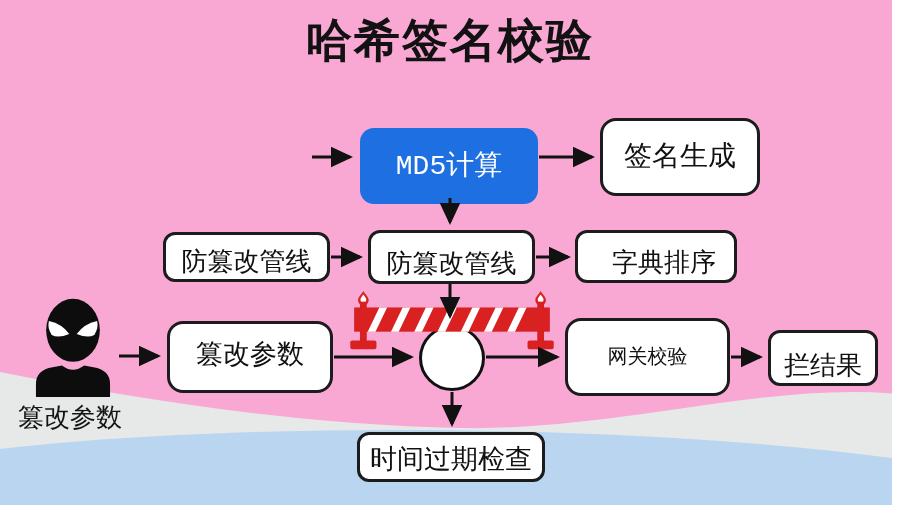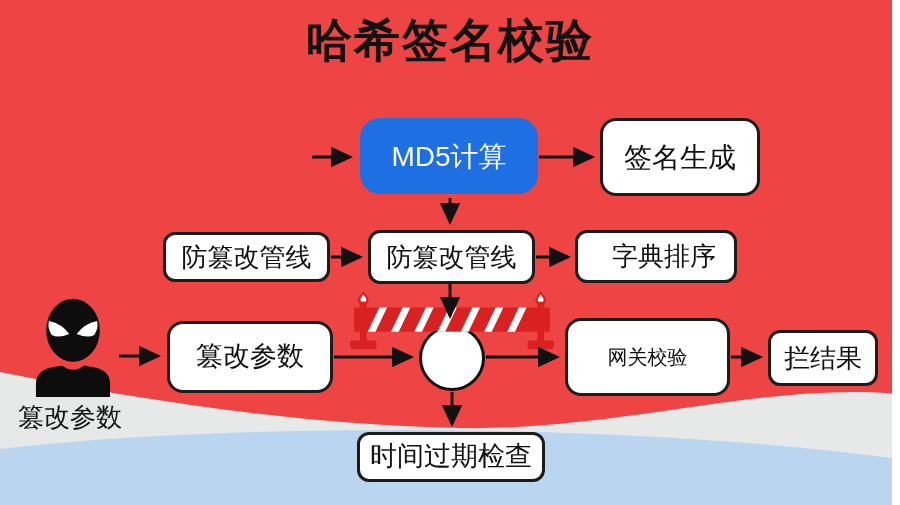--- a/index.html
+++ b/index.html
@@ -1,33 +1,33 @@
 <!DOCTYPE html>
 <html><head>
 <meta charset="utf-8">
 <style>
   html,body{margin:0;padding:0;}
   #stage{
     position:relative;width:892px;height:505px;overflow:hidden;
-    background:#ef4444;
-    font-family:Liberation Sans, sans-serif;
+    background:#f9a8d4;
+    font-family:Liberation Mono, monospace;
     color:#111;
   }
   .abs{position:absolute;}
   #title{
     left:0;top:10px;width:900px;text-align:center;
     font-size:46px;font-weight:900;letter-spacing:2px;color:#121212;
   }
   .node{
     position:absolute;display:flex;align-items:center;justify-content:center;
     background:#ffffff;border:3px solid #1c1c1c;border-radius:14px;
     text-align:center;line-height:1.25;box-sizing:border-box;
   }
   .node.big{font-size:27px;border-radius:16px;}
-  .node.mid{font-size:26px;border-radius:12px;border-width:3px;}
+  .node.mid{font-size:26px;border-radius:12px;border-width:3px;align-items:flex-end;}
   .node.blue{
     background:#1e6fe2;border:none;color:#ffffff;font-size:28px;font-weight:500;
   }
   #circle-junction{
     position:absolute;left:419px;top:325px;width:66px;height:66px;
     border:3px solid #111;border-radius:50%;background:#fff;box-sizing:border-box;
   }
   svg{display:block;}
   #arrow-layer{left:0;top:0;pointer-events:none;}
   #hacker-label{left:18px;top:400px;font-size:26px;font-weight:500;color:#141414;}
@@ -37,21 +37,21 @@
 
 <div id="stage">
 
   <svg class="abs" width="900" height="505" viewBox="0 0 900 505" style="left:0;top:0;">
     <path d="M0,372 C150,402 300,424 460,428 C620,431 760,382 900,394 L900,505 L0,505 Z" fill="#e7e9e8"></path>
     <path d="M0,449 C220,423 620,421 900,459 L900,505 L0,505 Z" fill="#b9d5f0"></path>
   </svg>
 
   <div id="title" class="abs">哈希签名校验</div>
 
-  <div class="node blue" style="left:360px;top:118px;width:178px;height:76px;border-radius:20px;">
+  <div class="node blue" style="left:360px;top:128px;width:178px;height:76px;border-radius:14px;">
     <span>MD5计算</span>
   </div>
   <div class="node big" style="left:600px;top:118px;width:160px;height:78px;font-size:28px;">
     <span>签名生成</span>
   </div>
 
   <div class="node mid" style="left:163px;top:232px;width:167px;height:50px;">
     <span>防篡改管线</span>
   </div>
   <div class="node mid" style="left:368px;top:230px;width:167px;height:54px;">

